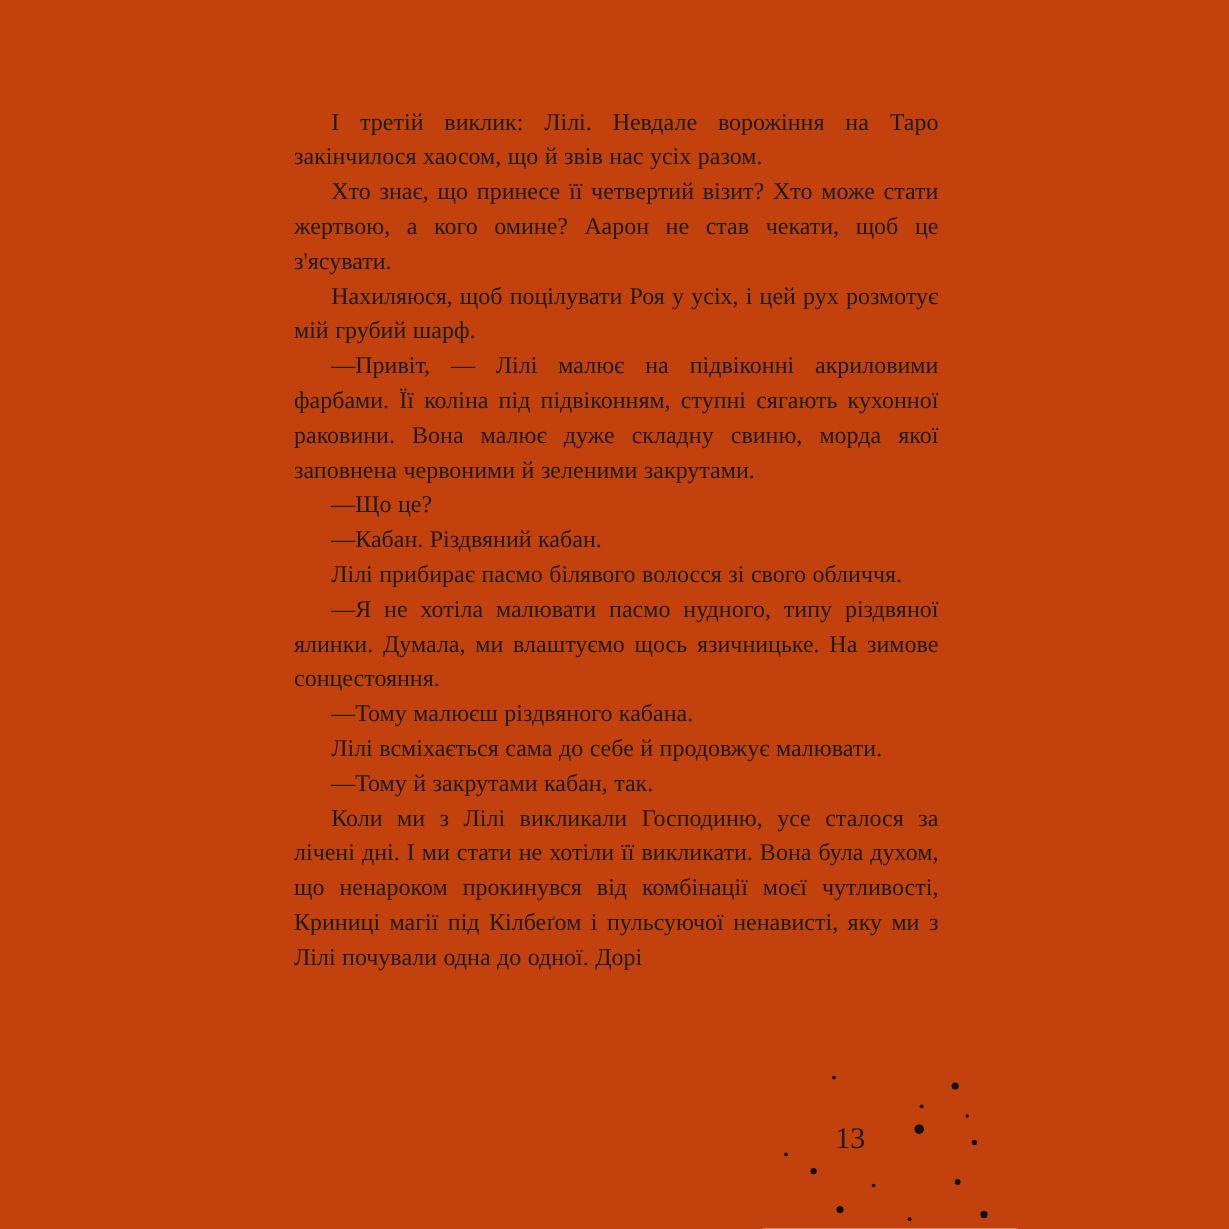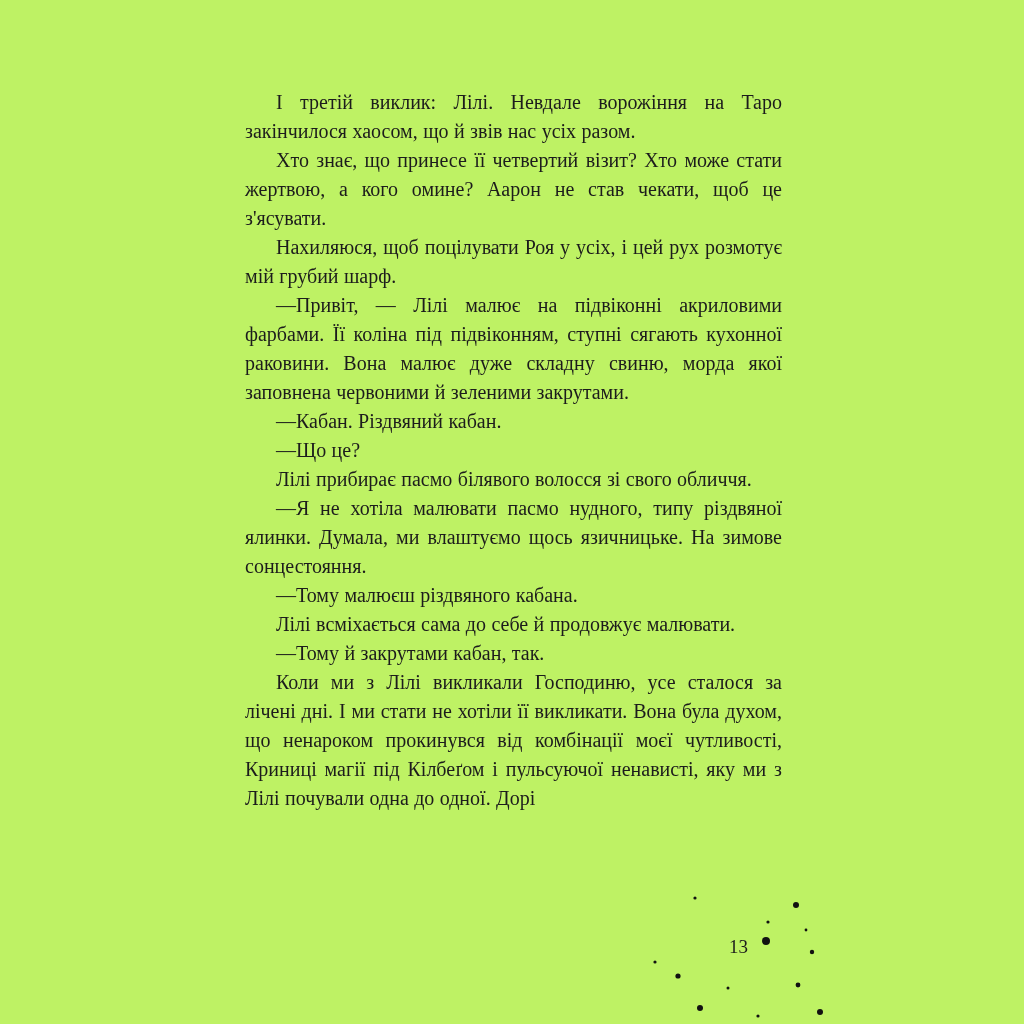--- a/index.html
+++ b/index.html
@@ -4,44 +4,44 @@
 <style>
   html, body {
     margin: 0;
     padding: 0;
     background: #ffffff;
   }
   .page {
     position: relative;
     width: 1024px;
     height: 1024px;
-    background: #bef264;
+    background: #c2410c;
     overflow: hidden;
     font-family: "Liberation Serif", "DejaVu Serif", serif;
     color: #1c1c1c;
   }
   .text-block {
     position: absolute;
     left: 245px;
     top: 88px;
     width: 537px;
     font-size: 20px;
     line-height: 29px;
     text-align: justify;
   }
   .text-block p {
     margin: 0;
     text-indent: 1.55em;
     word-spacing: 0.02em;
   }
   .page-number {
     position: absolute;
-    left: 729px;
+    left: 696px;
     top: 936px;
-    font-size: 19px;
+    font-size: 25px;
     color: #1c1c1c;
   }
   .speckles {
     position: absolute;
     left: 630px;
     top: 878px;
     width: 210px;
     height: 146px;
     pointer-events: none;
   }
@@ -49,22 +49,22 @@
 </head>
 <body>
 
 <div class="page">
 
   <div class="text-block" id="paragraphs">
       <p>І третій виклик: Лілі. Невдале ворожіння на Таро закінчилося хаосом, що й звів нас усіх разом.</p>
       <p>Хто знає, що принесе її четвертий візит? Хто може стати жертвою, а кого омине? Аарон не став чекати, щоб це з'ясувати.</p>
       <p>Нахиляюся, щоб поцілувати Роя у усіх, і цей рух розмотує мій грубий шарф.</p>
       <p>—Привіт, — Лілі малює на підвіконні акриловими фарбами. Її коліна під підвіконням, ступні сягають кухонної раковини. Вона малює дуже складну свиню, морда якої заповнена червоними й зеленими закрутами.</p>
+      <p>—Що це?</p>
       <p>—Кабан. Різдвяний кабан.</p>
-      <p>—Що це?</p>
       <p>Лілі прибирає пасмо білявого волосся зі свого обличчя.</p>
       <p>—Я не хотіла малювати пасмо нудного, типу різдвяної ялинки. Думала, ми влаштуємо щось язичницьке. На зимове сонцестояння.</p>
       <p>—Тому малюєш різдвяного кабана.</p>
       <p>Лілі всміхається сама до себе й продовжує малювати.</p>
       <p>—Тому й закрутами кабан, так.</p>
       <p>Коли ми з Лілі викликали Господиню, усе сталося за лічені дні. І ми стати не хотіли її викликати. Вона була духом, що ненароком прокинувся від комбінації моєї чутливості, Криниці магії під Кілбеґом і пульсуючої ненависті, яку ми з Лілі почували одна до одної. Дорі</p>
     </div>
 
   <div class="page-number">13</div>
 

